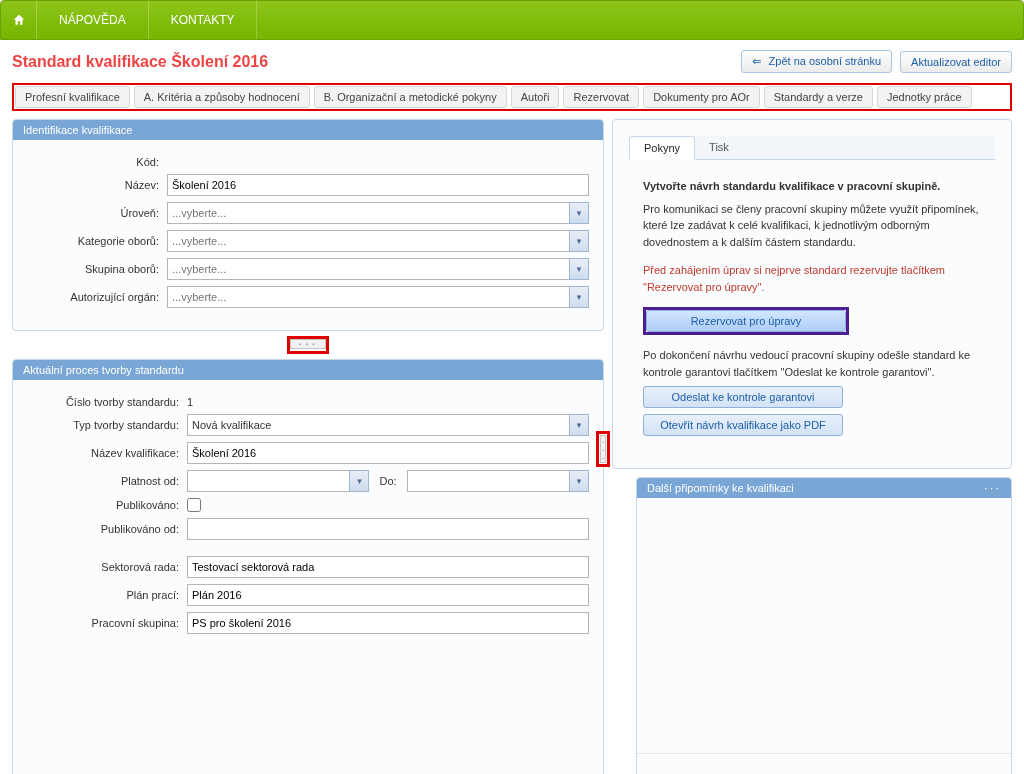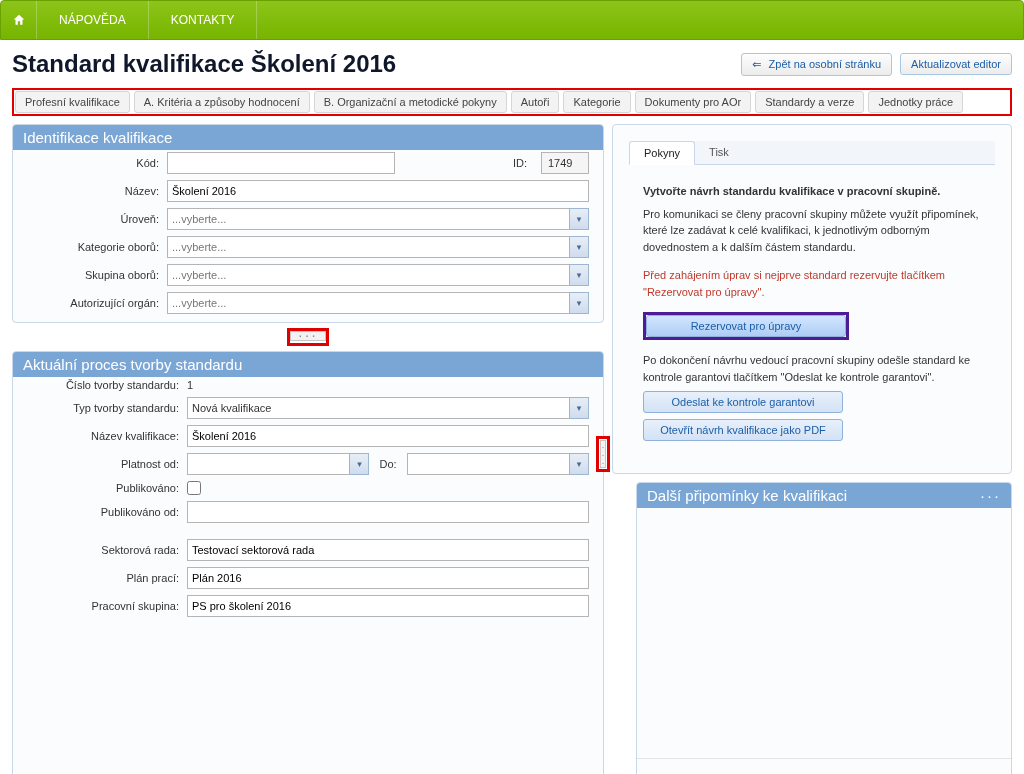--- a/index.html
+++ b/index.html
@@ -6,38 +6,38 @@
   body { font-family: Verdana, Arial, sans-serif; font-size: 11px; color: #333; background: #fff; }
   .page { width: 1024px; margin: 0; }
 
   
   .topnav { background: linear-gradient(#8cc519, #77b400); height: 40px; display: flex; align-items: stretch; border-radius: 4px 4px 0 0; border: 1px solid #6aa000; }
   .topnav .home { width: 36px; display: flex; align-items: center; justify-content: center; border-right: 1px solid rgba(255,255,255,0.25); color: #fff; }
   .topnav a.navitem { color: #fff; text-decoration: none; padding: 0 22px; display: flex; align-items: center; font-size: 12px; border-right: 1px solid rgba(255,255,255,0.25); }
 
   
   .headrow { display: flex; align-items: center; padding: 10px 12px 6px; }
-  .headrow h1 { font-size: 24px; font-weight: bold; color: #0f172a; flex: 1; }
+  .headrow h1 { font-size: 16px; font-weight: bold; color: #ef4444; flex: 1; }
   .btn { background: linear-gradient(#fdfdfd,#ececec); border: 1px solid #a7c7e7; color: #1c5ea8; border-radius: 3px; padding: 4px 10px; font-size: 11px; cursor: pointer; font-family: inherit; }
   .btn + .btn { margin-left: 8px; }
   .btn .arrow { color: #1c5ea8; margin-right: 4px; }
 
   
   .tabstrip-wrap { margin: 4px 12px 8px; border: 2px solid #e00000; padding: 1px; }
   .tabstrip { display: flex; gap: 4px; }
   .tabstrip .tab { background: #f3f3f3; border: 1px solid #d6d6d6; border-radius: 3px; padding: 4px 9px; font-size: 11px; color: #444; cursor: pointer; white-space: nowrap; }
 
   
   .main { display: flex; padding: 0 12px 12px; gap: 0; }
   .left { flex: 1; min-width: 0; }
   .right { width: 400px; margin-left: 8px; }
 
   .panel { border: 1px solid #c8d8e8; border-radius: 4px; background: #fbfcfe; margin-bottom: 8px; }
-  .panel-header { background: #7aa6d6; color: #fff; font-size: 15px; padding: 4px 10px; border-radius: 3px 3px 0 0; }
-  .panel-body { padding: 2px 14px; }
+  .panel-header { background: #7aa6d6; color: #fff; font-size: 11px; padding: 4px 10px; border-radius: 3px 3px 0 0; }
+  .panel-body { padding: 16px 14px; }
 
   .form-row { display: flex; align-items: center; margin-bottom: 6px; }
   .form-row label { width: 140px; text-align: right; padding-right: 8px; color: #333; }
   .form-row .ctl { flex: 1; display: flex; align-items: center; gap: 6px; }
   .text-input, .select-input, .date-input { height: 22px; border: 1px solid #b5b5b5; background: #fff; font-size: 11px; padding: 2px 4px; font-family: inherit; }
   .text-input { width: 100%; }
   .select-wrap { display: flex; flex: 1; }
   .select-input { flex: 1; border-right: none; color: #777; }
   .select-btn { width: 20px; height: 22px; background: linear-gradient(#e8eef6,#cfdcee); border: 1px solid #9db6d2; display: flex; align-items: center; justify-content: center; color: #4a6a92; font-size: 9px; }
   .id-box { height: 22px; border: 1px solid #b5b5b5; padding: 2px 6px; background: #f5f5f5; min-width: 48px; display: inline-flex; align-items: center; }
@@ -94,46 +94,40 @@
     </button>
     <button class="btn">Aktualizovat editor</button>
   </div>
 
   <div class="tabstrip-wrap">
     <div class="tabstrip">
       <div class="tab">Profesní kvalifikace</div>
       <div class="tab">A. Kritéria a způsoby hodnocení</div>
       <div class="tab">B. Organizační a metodické pokyny</div>
       <div class="tab">Autoři</div>
-      <div class="tab">Kategorie</div>
+      <div class="tab">Rezervovat</div>
       <div class="tab">Dokumenty pro AOr</div>
       <div class="tab">Standardy a verze</div>
       <div class="tab">Jednotky práce</div>
     </div>
   </div>
 
   <div class="main rel">
 
     <div class="box-splitter-v" style="left:596px; top:312px;">
       <div class="grip-v"></div>
     </div>
 
     <div class="left">
 
       <div class="panel">
         <div class="panel-header">Identifikace kvalifikace</div>
         <div class="panel-body">
           <div class="form-row">
             <label>Kód:</label>
-            <div class="ctl">
-              <input class="text-input" style="max-width: 228px;" value="">
-              <span style="margin-left:auto"></span>
-              <label style="width:auto">ID:</label>
-              <span class="id-box">1749</span>
-            </div>
           </div>
           <div class="form-row">
             <label>Název:</label>
             <div class="ctl">
                 <input class="text-input" value="Školení 2016" style="">
               </div>
           </div>
           <div class="form-row">
             <label>Úroveň:</label>
             <div class="ctl">

